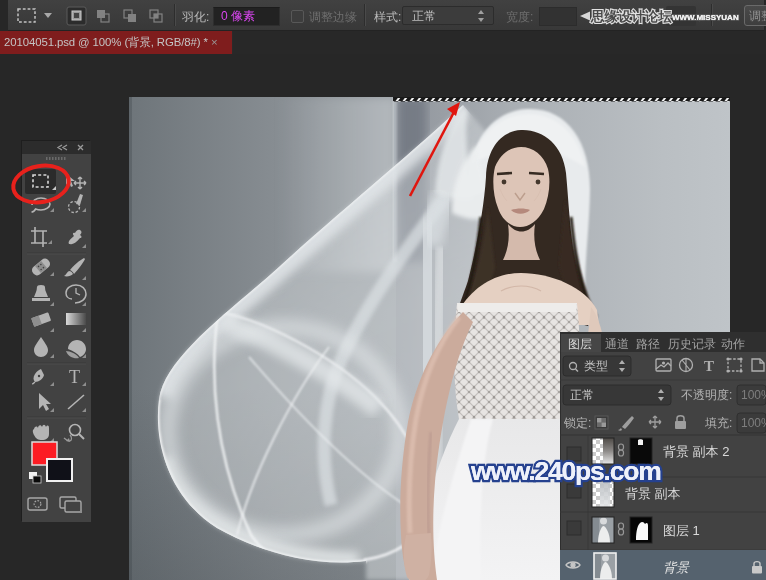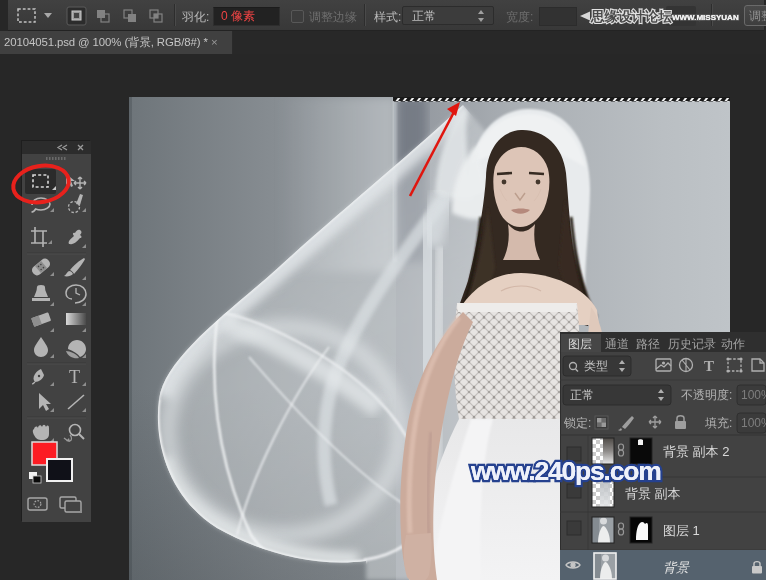--- a/index.html
+++ b/index.html
@@ -7,35 +7,35 @@
   font-family:"Liberation Sans",sans-serif;position:relative;}
 .abs{position:absolute;}
 
 #optbar{left:0;top:0;width:756px;height:30px;
   background:linear-gradient(#414141,#383838);border-bottom:1px solid #232323;margin-left:8px;}
 #optbar .sep{position:absolute;top:4px;width:1px;height:22px;background:#2d2d2d;border-right:1px solid #4a4a4a;}
 .lbl{color:#b9b9b9;font-size:12px;}
 .glbl{color:#6e6e6e;font-size:12px;}
 
 
-#feath{left:205px;top:7px;width:58px;height:17px;background:#222;border:1px solid #2e2e2e;border-top-color:#1c1c1c;color:#ef4444;font-size:12px;line-height:17px;padding-left:7px;}
+#feath{left:205px;top:7px;width:58px;height:17px;background:#222;border:1px solid #2e2e2e;border-top-color:#1c1c1c;color:#d946ef;font-size:12px;line-height:17px;padding-left:7px;}
 #aacb{left:283px;top:10px;width:11px;height:11px;background:#3d3d3d;border:1px solid #585858;border-radius:2px;}
 
 #styledd{left:394px;top:6px;width:92px;height:19px;background:#3c3c3c;border:1px solid #2c2c2c;border-radius:2px;color:#bdbdbd;font-size:12px;line-height:19px;padding-left:9px;box-sizing:border-box;}
 #wbox{left:531px;top:7px;width:36px;height:17px;background:#323232;border:1px solid #2c2c2c;}
 .updn{position:absolute;width:7px;height:12px;}
 .updn:before{content:"";position:absolute;left:0;top:0;border-left:3.5px solid transparent;border-right:3.5px solid transparent;border-bottom:4px solid #a0a0a0;}
 .updn:after{content:"";position:absolute;left:0;bottom:0;border-left:3.5px solid transparent;border-right:3.5px solid transparent;border-top:4px solid #a0a0a0;}
 
 #refine{left:736px;top:5px;width:72px;height:21px;border:1px solid #6a6a6a;border-radius:3px;background:linear-gradient(#4a4a4a,#3e3e3e);color:#8f8f8f;font-size:12px;line-height:20px;padding-left:4px;box-sizing:border-box;}
 
 #wm1{left:581px;top:7px;height:18px;}
 
 #tabbar{left:0;top:31px;width:766px;height:23px;background:#282828;}
-#tab1{left:0;top:0;width:233px;height:23px;background:#404040;color:#c4c4c4;font-size:11.4px;line-height:23px;padding-left:4px;box-sizing:border-box;border-right:1px solid #2a2a2a;white-space:nowrap;overflow:hidden;letter-spacing:-0.1px;}
+#tab1{left:0;top:0;width:233px;height:23px;background:#7f1d1d;color:#c4c4c4;font-size:11.4px;line-height:23px;padding-left:4px;box-sizing:border-box;border-right:1px solid #2a2a2a;white-space:nowrap;overflow:hidden;letter-spacing:-0.1px;}
 
 #photo{left:129px;top:97px;width:601px;height:483px;}
 
 #tools{left:21px;top:140px;width:69px;height:381px;background:#424242;border:1px solid #1e1e1e;box-sizing:border-box;}
 
 #lpanel{left:560px;top:332px;width:206px;height:263px;background:#3d3d3d;}
 </style>
 </head>
 <body>
 

